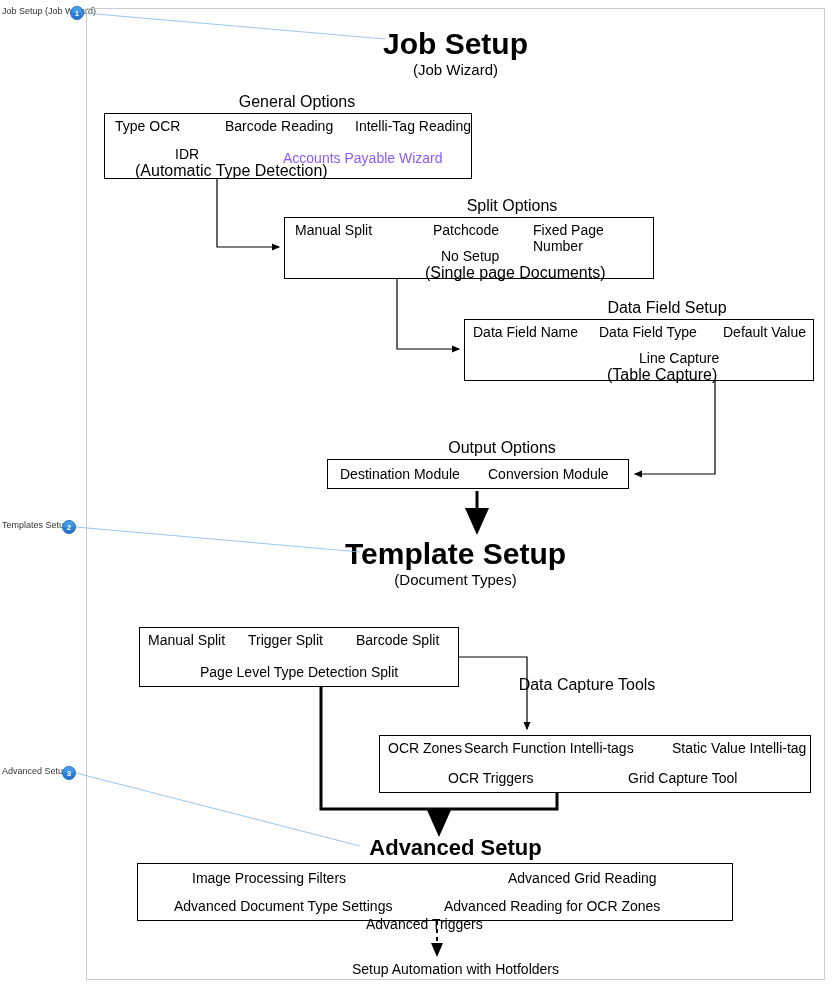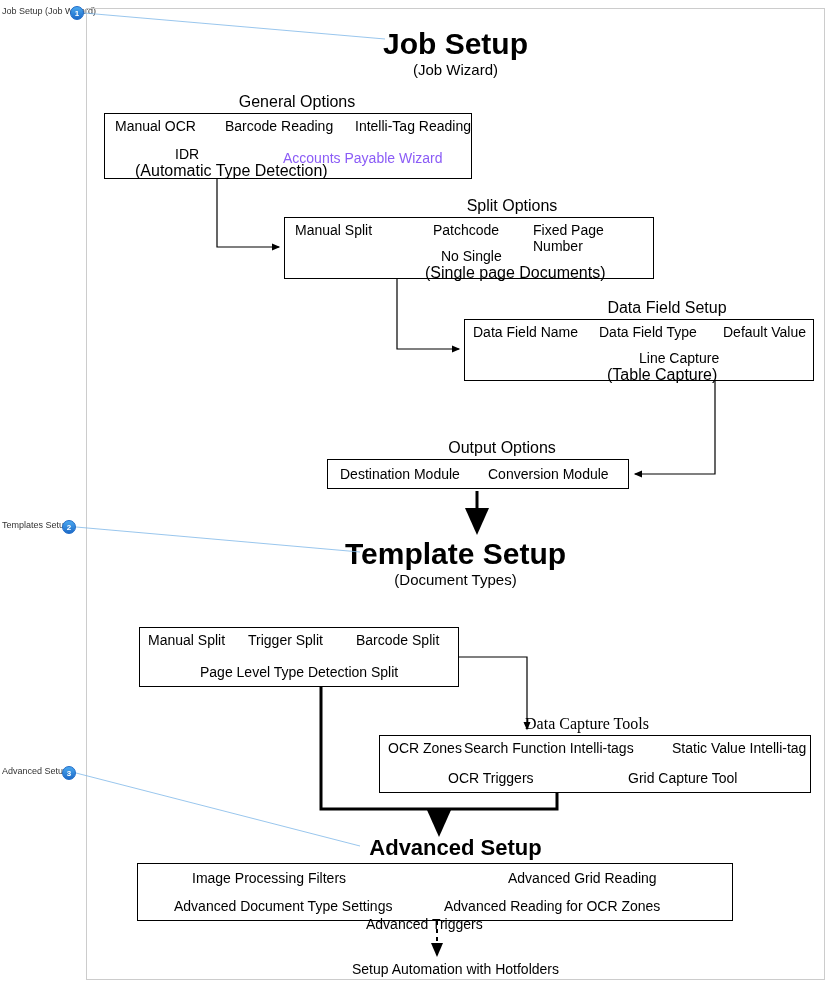--- a/index.html
+++ b/index.html
@@ -30,34 +30,34 @@
 <div class="abs callout-label" style="left:2px; top:766px;">Advanced Setup</div>
 <span class="abs callout-badge" style="left:62px; top:766px;">3</span>
 
 <div class="canvas">
 
   <div class="abs title-big" style="left:0; top:18px; width:100%;">Job Setup</div>
   <div class="abs subtitle" style="left:0; top:52px; width:100%;">(Job Wizard)</div>
 
   <div class="abs section-label" style="left:50px; top:84px; width:320px;">General Options</div>
   <div class="abs box" style="left:17px; top:104px; width:368px; height:66px;">
-    <div class="abs item" style="left:10px; top:4px;">Manual OCR</div>
+    <div class="abs item" style="left:10px; top:4px;">Type OCR</div>
     <div class="abs item" style="left:120px; top:4px;">Barcode Reading</div>
     <div class="abs item" style="left:250px; top:4px;">Intelli-Tag Reading</div>
     <div class="abs item" style="left:70px; top:32px;">IDR</div>
     <div class="abs item-sm" style="left:30px; top:48px;">(Automatic Type Detection)</div>
     <div class="abs item red" style="left:178px; top:36px;">Accounts Payable Wizard</div>
   </div>
 
   <div class="abs section-label" style="left:325px; top:188px; width:200px;">Split Options</div>
   <div class="abs box" style="left:197px; top:208px; width:370px; height:62px;">
     <div class="abs item" style="left:10px; top:4px;">Manual Split</div>
     <div class="abs item" style="left:148px; top:4px;">Patchcode</div>
     <div class="abs item" style="left:248px; top:4px;">Fixed Page Number</div>
-    <div class="abs item" style="left:156px; top:30px;">No Single</div>
+    <div class="abs item" style="left:156px; top:30px;">No Setup</div>
     <div class="abs item-sm" style="left:140px; top:46px;">(Single page Documents)</div>
   </div>
 
   <div class="abs section-label" style="left:450px; top:290px; width:260px;">Data Field Setup</div>
   <div class="abs box" style="left:377px; top:310px; width:350px; height:62px;">
     <div class="abs item" style="left:8px; top:4px;">Data Field Name</div>
     <div class="abs item" style="left:134px; top:4px;">Data Field Type</div>
     <div class="abs item" style="left:258px; top:4px;">Default Value</div>
     <div class="abs item" style="left:134px; top:30px;margin-left:40px;">Line Capture</div>
     <div class="abs item-sm" style="left:142px; top:46px;">(Table Capture)</div>
@@ -72,21 +72,21 @@
   <div class="abs title-big" style="left:0; top:528px; width:100%;">Template Setup</div>
   <div class="abs subtitle" style="left:0; top:562px; width:100%;">(Document Types)</div>
 
   <div class="abs box" style="left:52px; top:618px; width:320px; height:60px;">
     <div class="abs item" style="left:8px; top:4px;">Manual Split</div>
     <div class="abs item" style="left:108px; top:4px;">Trigger Split</div>
     <div class="abs item" style="left:216px; top:4px;">Barcode Split</div>
     <div class="abs item" style="left:60px; top:36px;">Page Level Type Detection Split</div>
   </div>
 
-  <div class="abs section-label" style="left:370px; top:706px; width:260px;font-family:Liberation Serif, serif;">Data Capture Tools</div>
+  <div class="abs section-label" style="left:370px; top:667px; width:260px;">Data Capture Tools</div>
   <div class="abs box" style="left:292px; top:726px; width:432px; height:58px;">
     <div class="abs item" style="left:8px; top:4px;">OCR Zones</div>
     <div class="abs item" style="left:84px; top:4px;">Search Function Intelli-tags</div>
     <div class="abs item" style="left:292px; top:4px;">Static Value Intelli-tag</div>
     <div class="abs item" style="left:68px; top:34px;">OCR Triggers</div>
     <div class="abs item" style="left:248px; top:34px;">Grid Capture Tool</div>
   </div>
 
   <div class="abs title-med" style="left:0; top:826px; width:100%;">Advanced Setup</div>
 

